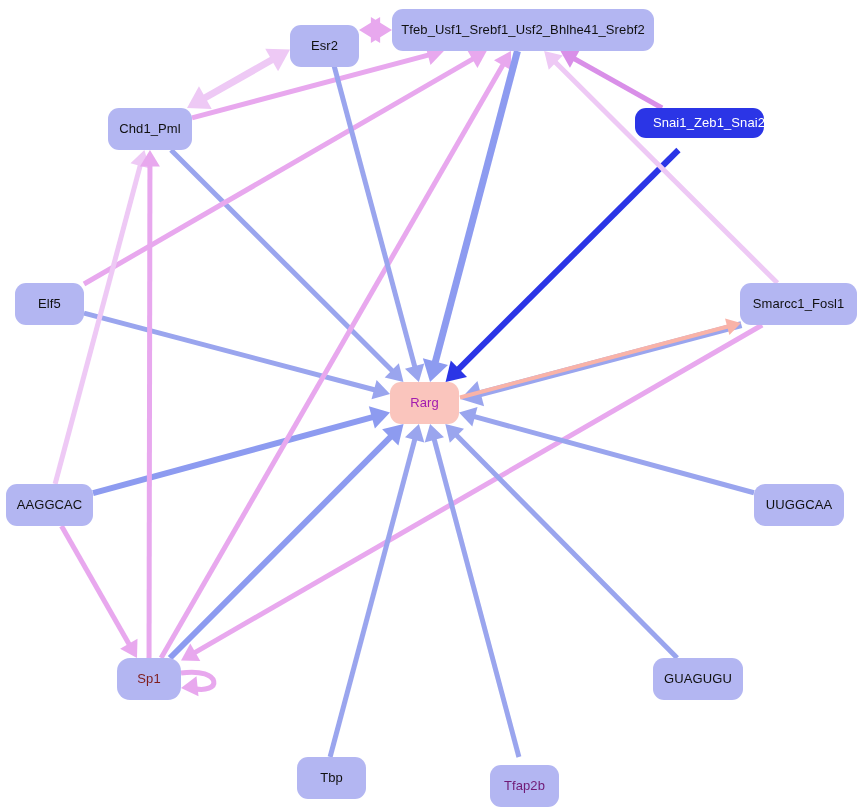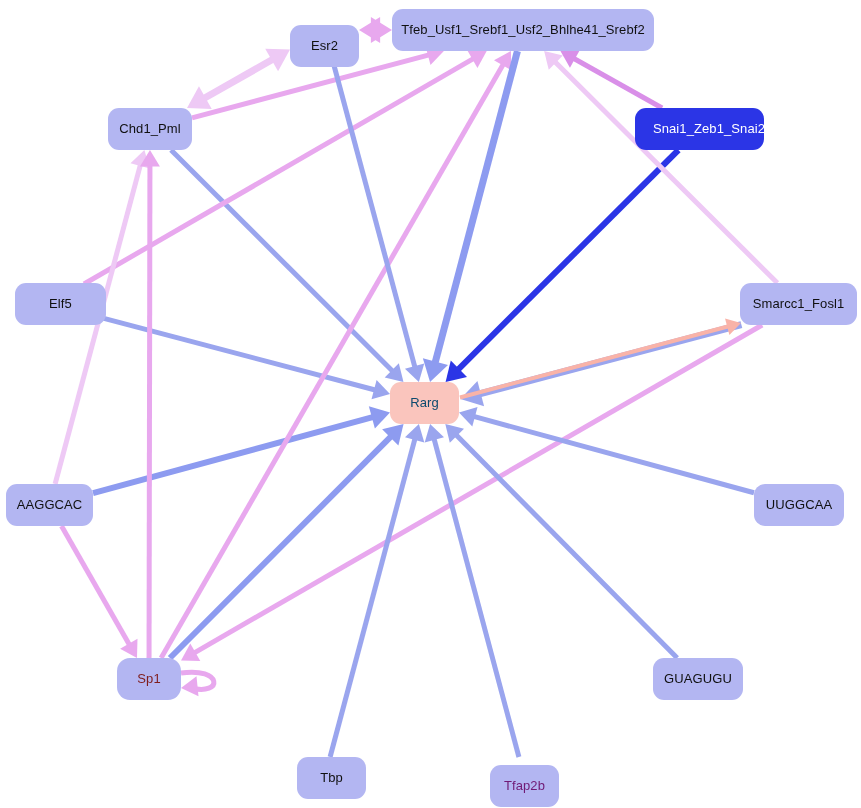--- a/index.html
+++ b/index.html
@@ -134,30 +134,30 @@
   <div id="node-layer">
       <div class="graph-node" style="left: 290px; top: 25px; width: 69px; height: 42px; background: rgb(179, 182, 242); color: rgb(16, 16, 16); border-radius: 11px;">
         <span>Esr2</span>
       </div>
       <div class="graph-node" style="left: 392px; top: 9px; width: 262px; height: 42px; background: rgb(179, 182, 242); color: rgb(16, 16, 16); border-radius: 11px;">
         <span>Tfeb_Usf1_Srebf1_Usf2_Bhlhe41_Srebf2</span>
       </div>
       <div class="graph-node" style="left: 108px; top: 108px; width: 84px; height: 42px; background: rgb(179, 182, 242); color: rgb(16, 16, 16); border-radius: 11px;">
         <span>Chd1_Pml</span>
       </div>
-      <div class="graph-node" style="left: 635px; top: 108px; width: 129px; height: 42px; background: rgb(43, 53, 230); color: rgb(255, 255, 255); border-radius: 11px; padding-left: 19px;">
+      <div class="graph-node" style="left: 635px; top: 108px; width: 129px; height: 30px; background: rgb(43, 53, 230); color: rgb(255, 255, 255); border-radius: 11px; padding-left: 19px;">
         <span>Snai1_Zeb1_Snai2</span>
       </div>
-      <div class="graph-node" style="left: 15px; top: 283px; width: 91px; height: 42px; background: rgb(179, 182, 242); color: rgb(16, 16, 16); border-radius: 11px;">
+      <div class="graph-node" style="left: 15px; top: 283px; width: 69px; height: 42px; background: rgb(179, 182, 242); color: rgb(16, 16, 16); border-radius: 11px;">
         <span>Elf5</span>
       </div>
       <div class="graph-node" style="left: 740px; top: 283px; width: 117px; height: 42px; background: rgb(179, 182, 242); color: rgb(16, 16, 16); border-radius: 11px;">
         <span>Smarcc1_Fosl1</span>
       </div>
-      <div class="graph-node" style="left: 390px; top: 382px; width: 69px; height: 42px; background: rgb(250, 197, 189); color: #0c4a6e; border-radius: 11px;">
+      <div class="graph-node" style="left: 390px; top: 382px; width: 69px; height: 42px; background: rgb(250, 197, 189); color: #a21caf; border-radius: 11px;">
         <span>Rarg</span>
       </div>
       <div class="graph-node" style="left: 754px; top: 484px; width: 90px; height: 42px; background: rgb(179, 182, 242); color: rgb(16, 16, 16); border-radius: 11px;">
         <span>UUGGCAA</span>
       </div>
       <div class="graph-node" style="left: 6px; top: 484px; width: 87px; height: 42px; background: rgb(179, 182, 242); color: rgb(16, 16, 16); border-radius: 11px;">
         <span>AAGGCAC</span>
       </div>
       <div class="graph-node" style="left: 653px; top: 658px; width: 90px; height: 42px; background: rgb(179, 182, 242); color: rgb(16, 16, 16); border-radius: 11px; align-items: center;">
         <span>GUAGUGU</span>

